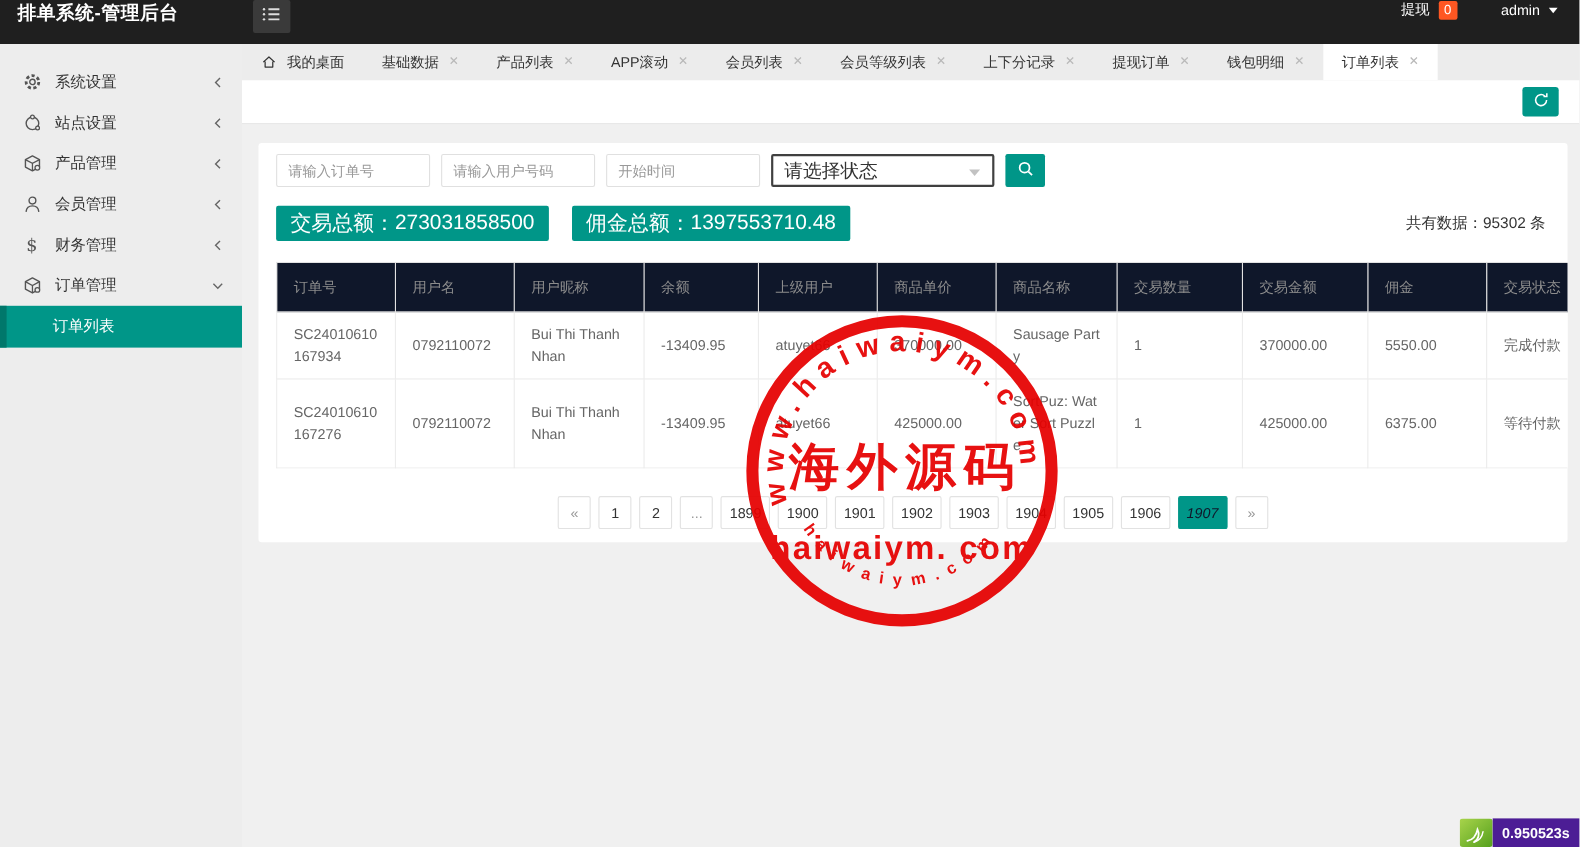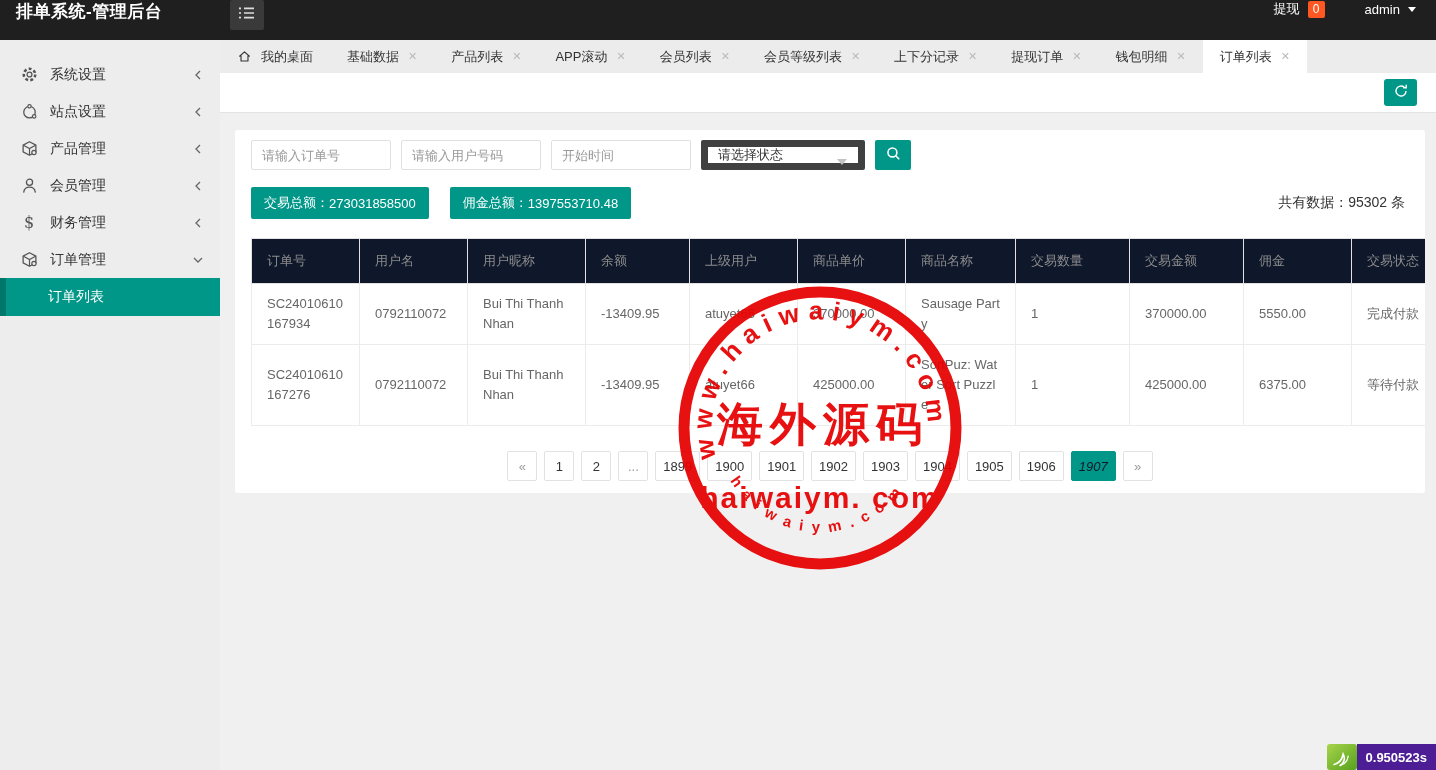--- a/index.html
+++ b/index.html
@@ -40,26 +40,26 @@
   .tab-close{color:#b9b9b9;font-size:11px;line-height:1;}
   .toolbar{height:40px;background:#fff;border-bottom:1px solid #e3e3e3;position:relative;}
   .refresh-btn{position:absolute;right:19px;top:6px;width:33px;height:27px;background:var(--accent);border:none;border-radius:3px;display:flex;align-items:center;justify-content:center;cursor:pointer;}
 
   .content{position:absolute;top:73px;left:0;right:0;bottom:0;}
   .card{margin:17px 11px 0 15px;background:#fff;border-radius:3px;padding:10px 16px 12px 16px;}
 
   .search-row{display:flex;gap:10px;align-items:flex-start;}
   .input{width:140px;height:30px;border:1px solid #e0e0e0;border-radius:2px;padding:0 10px;font-size:13px;color:#333;outline:none;background:#fff;}
   .input::placeholder{color:#999;}
-  .select{width:164px;height:30px;border:7px solid #404040;border-radius:2px;padding:0 10px;font-size:13px;color:#333;display:flex;align-items:center;position:relative;cursor:pointer;background:#fff;}
+  .select{width:203px;height:30px;border:2px solid #404040;border-radius:2px;padding:0 10px;font-size:17px;color:#333;display:flex;align-items:center;position:relative;cursor:pointer;background:#fff;}
   .select-caret{position:absolute;right:11px;top:12px;width:0;height:0;border:5px solid transparent;border-top:6px solid #c2c2c2;}
   .search-btn{width:36px;height:30px;background:var(--accent);border:none;border-radius:2px;display:flex;align-items:center;justify-content:center;cursor:pointer;}
 
   .stats-row{margin-top:17px;display:flex;align-items:center;gap:21px;}
-  .stat-btn{background:var(--accent);color:#fff;font-size:13px;height:30px;padding:16px 13px;border-radius:2px;display:flex;align-items:center;cursor:default;}
+  .stat-btn{background:var(--accent);color:#fff;font-size:19px;height:30px;padding:16px 13px;border-radius:2px;display:flex;align-items:center;cursor:default;}
   .total-count{margin-left:auto;font-size:14px;color:#333;padding-right:4px;}
 
   .table-wrap{margin-top:19px;margin-right:-16px;overflow:hidden;}
   table{border-collapse:collapse;table-layout:fixed;width:1215px;font-size:13px;}
   th{background:#0f172a;color:#8c8c8c;font-weight:normal;text-align:left;padding:13px 15px;border:1px solid #e2e2e2;white-space:nowrap;}
   td{color:#666;padding:10px 15px;border:1px solid #ececec;line-height:20px;word-break:break-all;vertical-align:middle;background:#fff;}
 
   .pagination{margin-top:25px;display:flex;justify-content:center;gap:7px;}
   .page-btn{min-width:30px;height:30px;padding:0 7px;border:1px solid #e2e2e2;background:#fff;color:#333;font-size:13px;display:flex;align-items:center;justify-content:center;border-radius:2px;cursor:pointer;}
   .page-btn.arrow{color:#999;}

